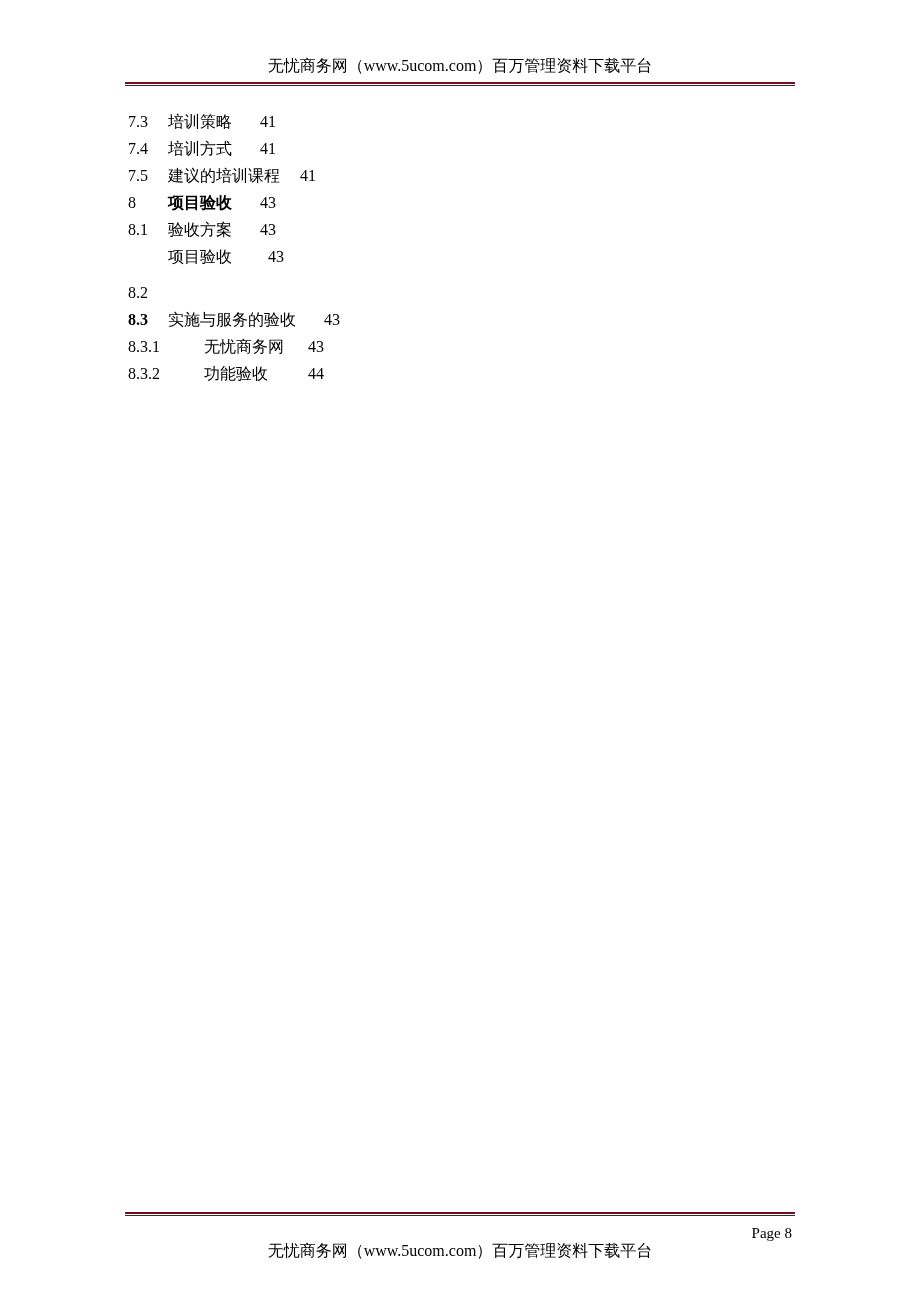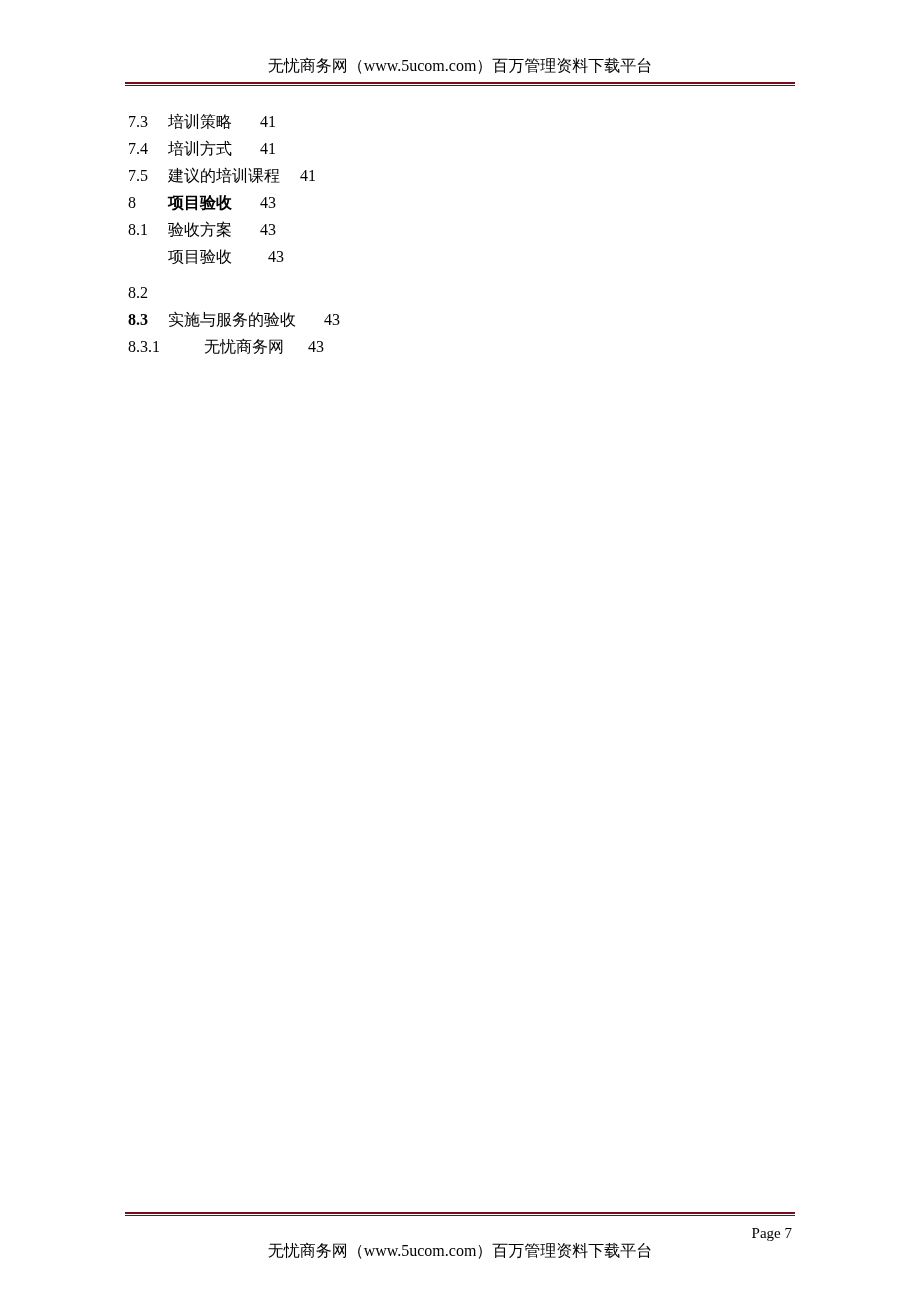--- a/index.html
+++ b/index.html
@@ -118,19 +118,24 @@
       <div class="toc-row">
         <span style="display: inline-block; width: 40px; font-weight: bold;">8.3</span>
         <span style="display: inline-block; width: 156px;">实施与服务的验收</span>
         <span style="display: inline-block;">43</span>
       </div>
       <div class="toc-row">
         <span style="display: inline-block; width: 76px;">8.3.1</span>
         <span style="display: inline-block; width: 104px;">无忧商务网</span>
         <span style="display: inline-block;">43</span>
       </div>
+      <div class="toc-row">
+        <span style="display: inline-block; width: 76px;">8.3.2</span>
+        <span style="display: inline-block; width: 104px;">功能验收</span>
+        <span style="display: inline-block;">44</span>
+      </div>
     </div>
 
   <div class="footer-rule"></div>
-  <div class="footer-page">Page 7</div>
+  <div class="footer-page">Page 8</div>
   <div class="footer-text">无忧商务网（www.5ucom.com）百万管理资料下载平台</div>
 
 </div>
 
 </body></html>

